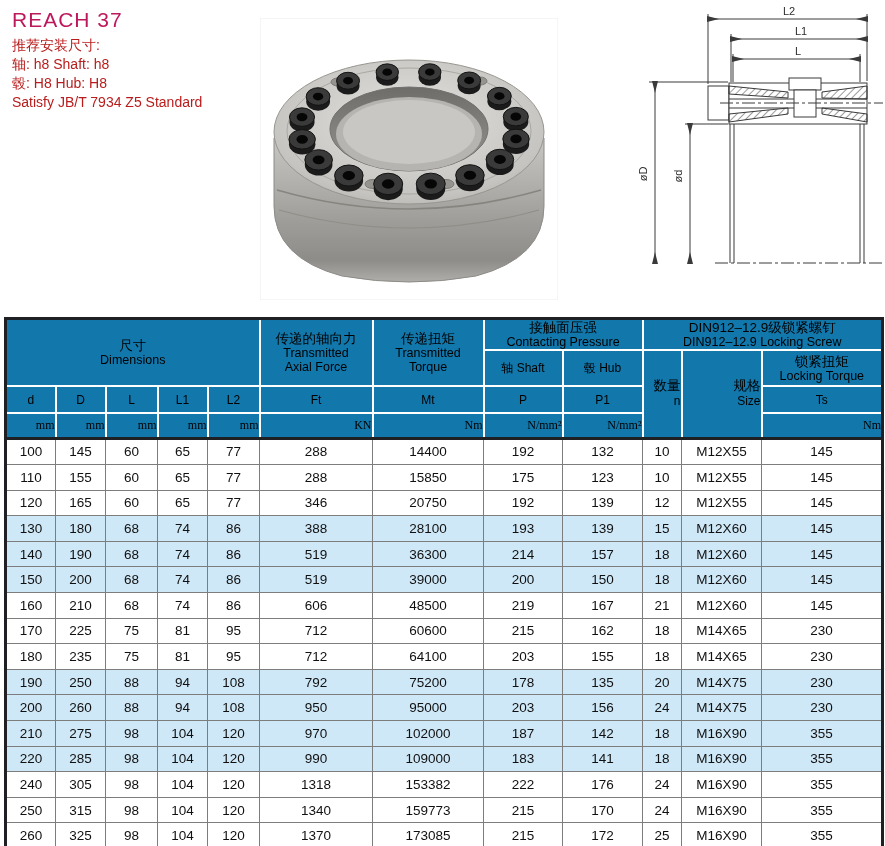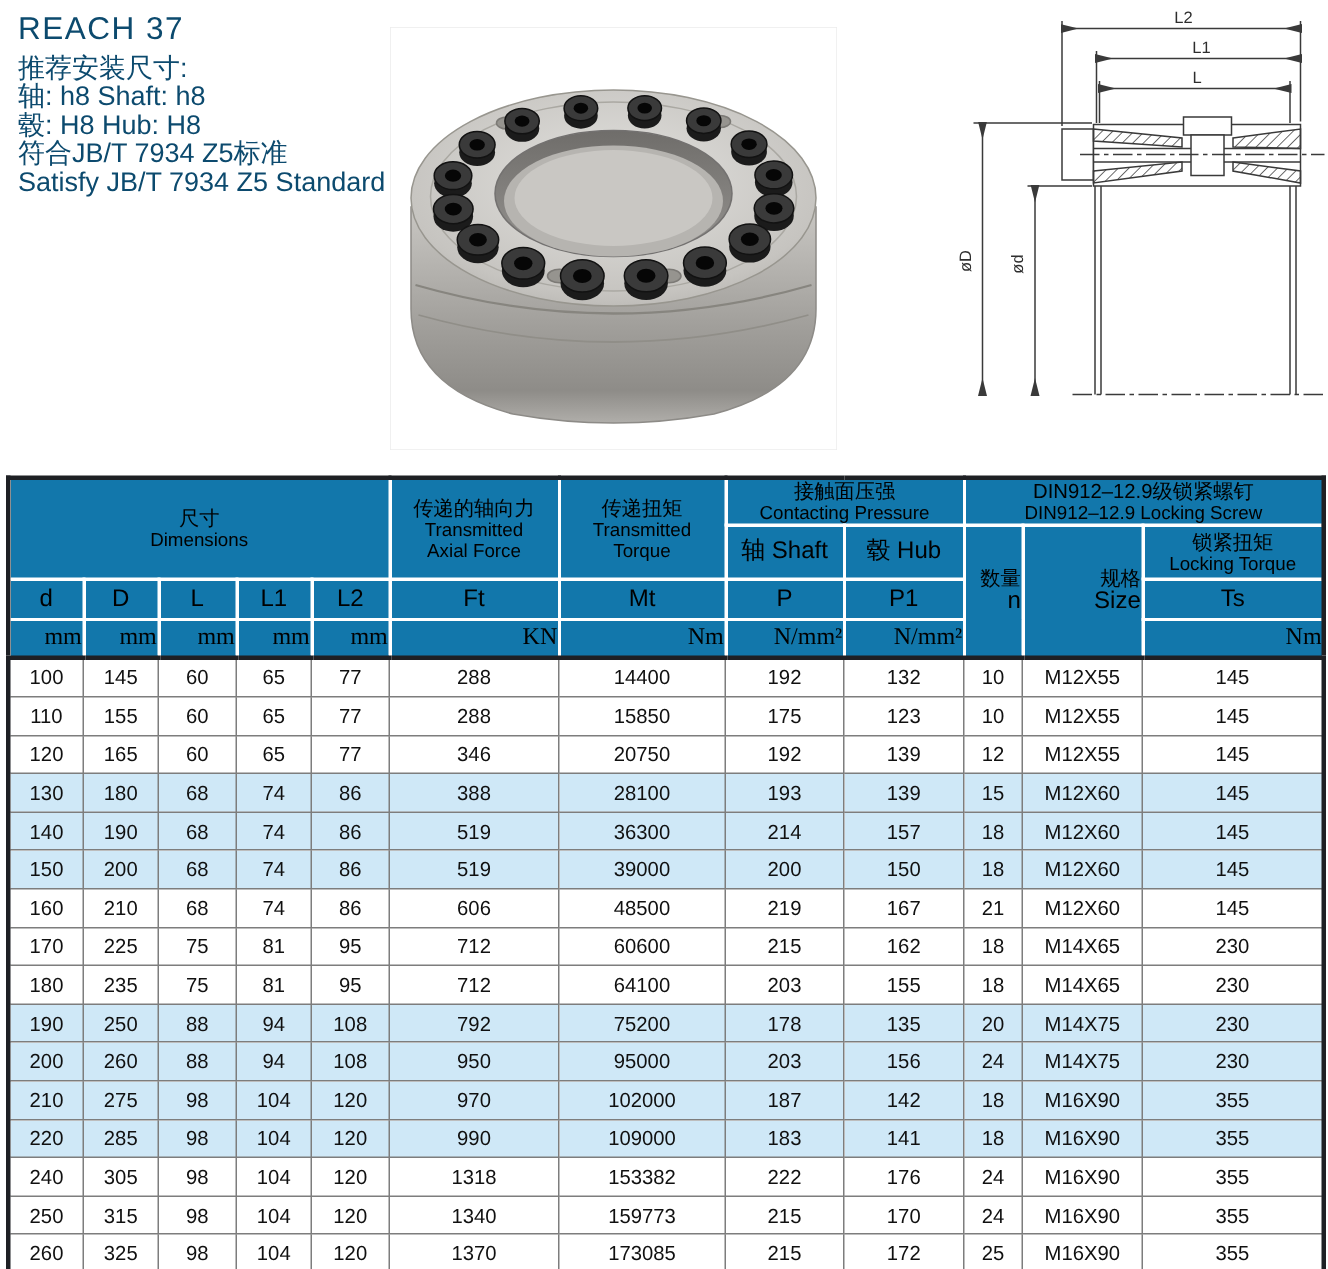--- a/index.html
+++ b/index.html
@@ -1,58 +1,57 @@
 <!DOCTYPE html>
 <html style="--header-blue: #1277ab; --row-highlight: #cfe8f7; --frame: #1e2024; --grid-line: #7d7d7d;"><head>
 <meta charset="utf-8">
 <style>
   html,body{margin:0;padding:0;background:#fff;}
   .page{position:relative;width:885px;height:846px;background:#fff;overflow:hidden;
         font-family:"Liberation Sans",sans-serif;color:#111;}
 
   
   .info{position:absolute;left:12px;top:8px;width:250px;}
-  .info .title{font-size:21px;letter-spacing:1px;color:#0c4a6e;margin-bottom:4px;}
-  .info .line{font-size:18px;line-height:19px;color:#0c4a6e;white-space:nowrap;}
+  .info .title{font-size:21px;letter-spacing:1px;color:#be185d;margin-bottom:4px;}
+  .info .line{font-size:14px;line-height:19px;color:#b91c1c;white-space:nowrap;}
 
   
   .photo{position:absolute;left:260px;top:18px;width:298px;height:282px;}
   .photo svg{display:block;}
 
   
   .drawing{position:absolute;left:636px;top:2px;width:249px;height:312px;}
   .drawing text{font-family:"Liberation Sans",sans-serif;font-size:11px;fill:#2e2e2e;}
 
   
   table.spec{position:absolute;left:4px;top:317px;width:877px;border-collapse:collapse;
              table-layout:fixed;border:3px solid var(--frame);}
   table.spec th,table.spec td{padding:0;text-align:center;vertical-align:middle;overflow:hidden;}
   thead th{background:var(--header-blue);border:2px solid #ffffff;font-weight:normal;color:#000;}
   thead tr.r1{height:30px;}
   thead tr.r2{height:36px;}
   thead tr.r3{height:27px;}
   thead tr.r4{height:25px;font-family:Liberation Serif, serif;}
   thead th .zh{display:block;font-size:13.5px;line-height:15px;}
   thead th .en{display:block;font-size:12.5px;line-height:14px;}
-  thead th .sym{display:block;font-size:16px;line-height:16px;}
+  thead th .sym{display:block;font-size:12px;line-height:16px;}
   thead th.hdr-bottom{border-bottom:3px solid var(--frame);text-align:right;}
   tbody td{border:1px solid var(--grid-line);font-size:13.5px;height:24.6px;color:#101010;background:#fff;}
   tbody tr.shaded td{background:var(--row-highlight);}
 </style>
 </head>
 <body>
 
 <div class="page">
 
   <div class="info">
     <div class="title">REACH 37</div>
     <div class="line">推荐安装尺寸:</div>
     <div class="line">轴: h8 Shaft: h8</div>
     <div class="line">毂: H8 Hub: H8</div>
-    <div class="line">符合JB/T 7934 Z5标准</div>
     <div class="line">Satisfy JB/T 7934 Z5 Standard</div>
   </div>
 
   <div class="photo">
     <svg width="298" height="282" viewBox="0 0 298 282">
       <defs>
         <linearGradient id="bodyGrad" x1="0" y1="0" x2="0" y2="1">
           <stop offset="0" stop-color="#c9c7c3"></stop>
             <stop offset="0.55" stop-color="#a19f9b"></stop>
           <stop offset="0.85" stop-color="#8e8c88"></stop>

